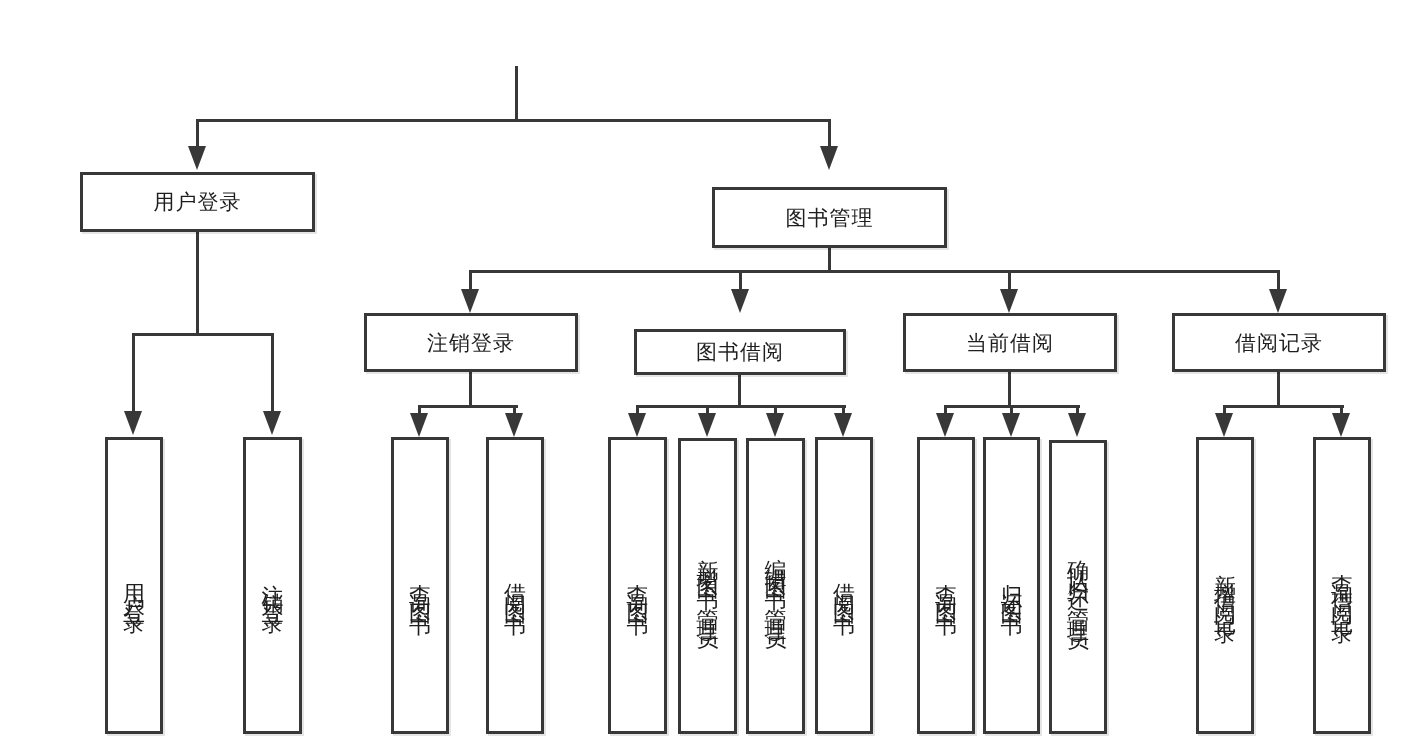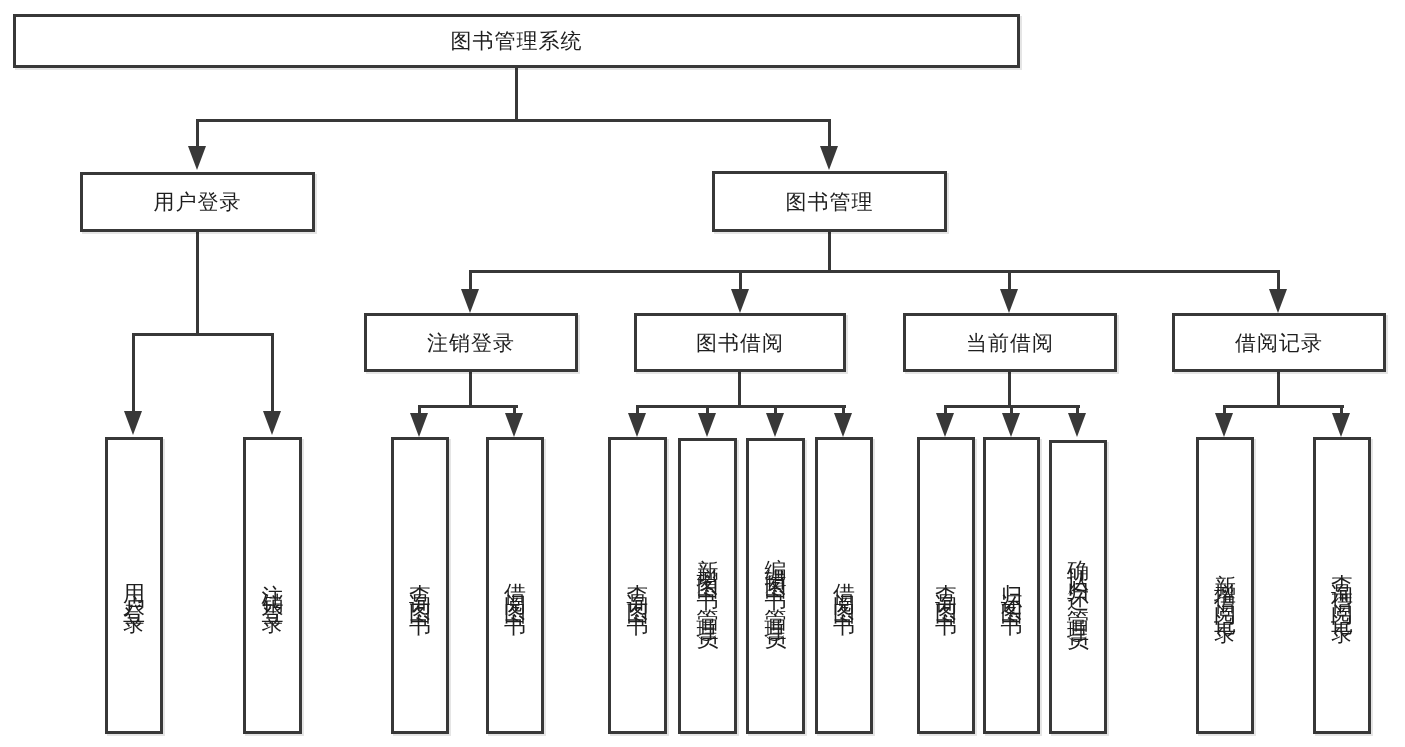--- a/index.html
+++ b/index.html
@@ -86,35 +86,32 @@
   <div class="line" style="left:1076px;top:405px;width:3px;height:10px"></div>
   <div class="arrow" style="left:1068px;top:413px"></div>
 
   <div class="line" style="left:1277px;top:372px;width:3px;height:36px"></div>
   <div class="line" style="left:1223px;top:405px;width:121px;height:3px"></div>
   <div class="line" style="left:1223px;top:405px;width:3px;height:10px"></div>
   <div class="arrow" style="left:1215px;top:413px"></div>
   <div class="line" style="left:1340px;top:405px;width:3px;height:10px"></div>
   <div class="arrow" style="left:1332px;top:413px"></div>
 
-  <div class="box" style="left:13px;top:14px;width:1007px;height:54px">
-    <span class="hlabel">图书管理系统</span>
-  </div>
 
   <div class="box" style="left:80px;top:172px;width:235px;height:60px">
     <span class="hlabel">用户登录</span>
   </div>
-  <div class="box" style="left:712px;top:171px;width:235px;height:61px">
+  <div class="box" style="left:712px;top:187px;width:235px;height:61px">
     <span class="hlabel">图书管理</span>
   </div>
 
   <div class="box" style="left:364px;top:313px;width:214px;height:59px">
     <span class="hlabel">注销登录</span>
   </div>
-  <div class="box" style="left:634px;top:313px;width:212px;height:59px">
+  <div class="box" style="left:634px;top:329px;width:212px;height:46px">
     <span class="hlabel">图书借阅</span>
   </div>
   <div class="box" style="left:1172px;top:313px;width:214px;height:59px">
     <span class="hlabel">借阅记录</span>
   </div>
   <div class="box" style="left:903px;top:313px;width:214px;height:59px">
     <span class="hlabel">当前借阅</span>
   </div>
 
   <div class="box" style="left:105px;top:437px;width:58px;height:297px">

